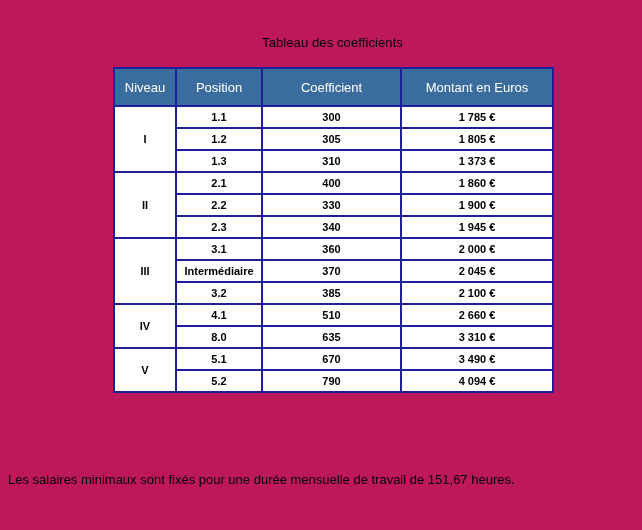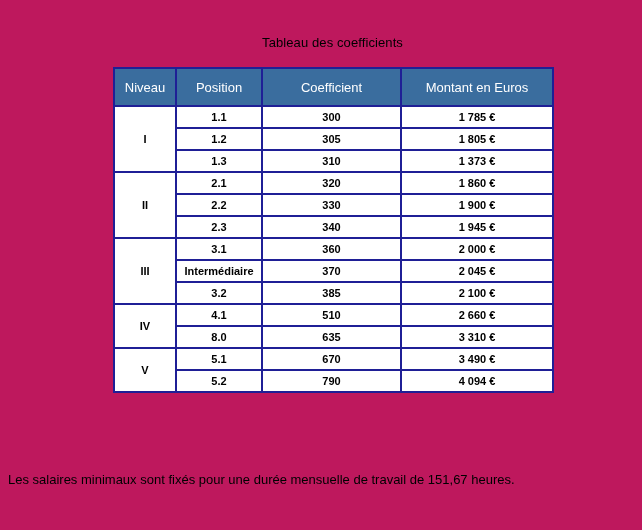--- a/index.html
+++ b/index.html
@@ -103,21 +103,21 @@
       </tr>
       <tr>
         <td>1.3</td>
         <td>310</td>
         <td>1 373 €</td>
       </tr>
 
       <tr>
         <td class="niveau" rowspan="3">II</td>
         <td>2.1</td>
-        <td>320</td>
+        <td>400</td>
         <td>1 860 €</td>
       </tr>
       <tr>
         <td>2.2</td>
         <td>330</td>
         <td>1 900 €</td>
       </tr>
       <tr>
         <td>2.3</td>
         <td>340</td>

